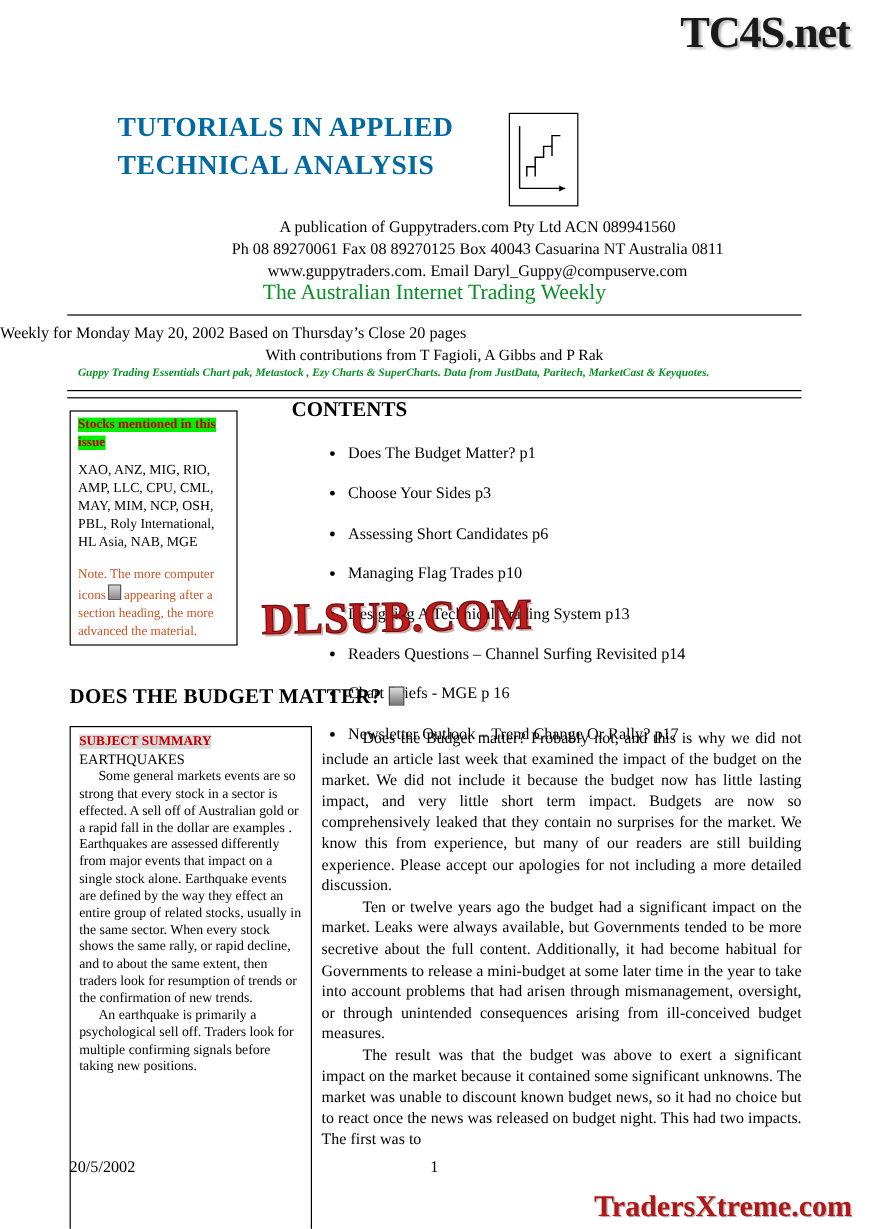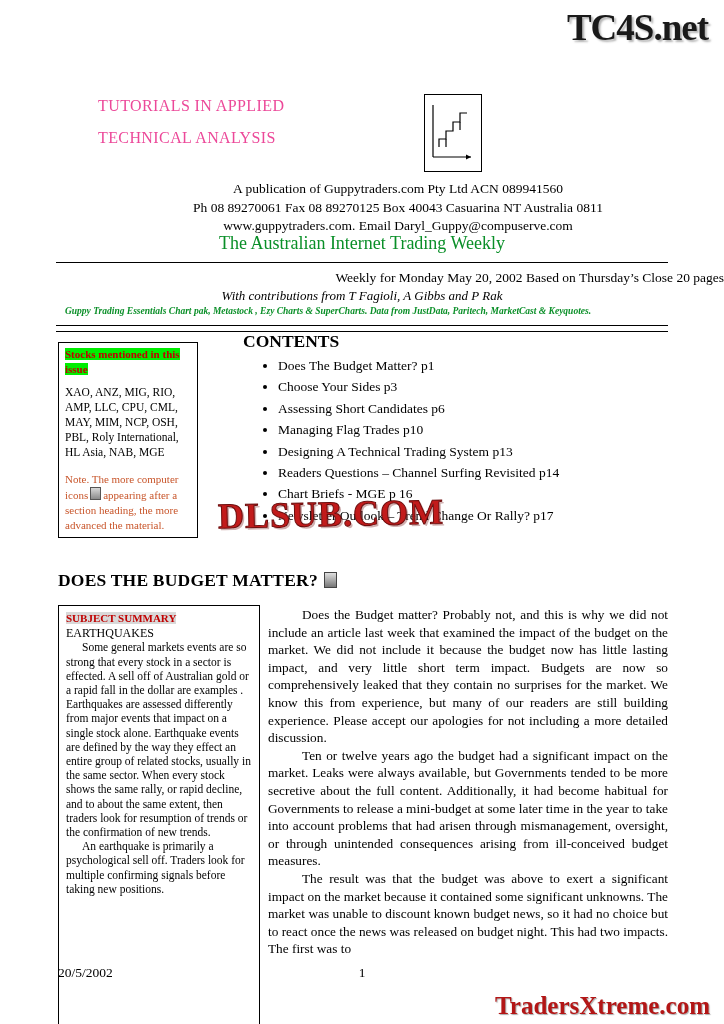--- a/index.html
+++ b/index.html
@@ -54,23 +54,23 @@
   }
 
   
   .masthead {
     position: absolute;
     left: 98px;
     top: 90px;
     width: 420px;
   }
   .masthead .line1, .masthead .line2 {
-    color: #ec4899;
-    font-weight: normal;
-    font-size: 16px;
+    color: #0369a1;
+    font-weight: bold;
+    font-size: 23px;
     letter-spacing: .4px;
     line-height: 32px;
     font-family: "Liberation Serif", serif;
   }
   .chart-box {
     position: absolute;
     left: 424px;
     top: 94px;
     width: 56px;
     height: 76px;
@@ -106,29 +106,28 @@
     border-top: 1px solid #000;
     height: 0;
   }
   .rule.r1 { top: 262px; }
   .rule.r2 { top: 325px; }
   .rule.r3 { top: 331px; }
 
   .weekfor {
     position: absolute;
     left: 0; top: 270px; width: 724px;
-    text-align: right;
+    text-align: left;
     font-size: 13.5px;
   }
   .contrib {
     position: absolute;
     left: 0; top: 288px; width: 724px;
     text-align: center;
     font-size: 13px;
-    font-style: italic;
   }
   .datasrc {
     position: absolute;
     left: 0; top: 306px; width: 656px;
     text-align: center;
     font-size: 9.5px;
     font-style: italic;
     font-weight: bold;
     color: #0a8f28;
   }
@@ -186,21 +185,21 @@
   ul.contents {
     position: absolute;
     left: 258px;
     top: 355px;
     margin: 0;
     padding-left: 20px;
     width: 420px;
     font-size: 13.5px;
     line-height: 21.4px;
   }
-  ul.contents li { margin: 0; padding: 0; }
+  ul.contents li { margin: 12px; padding: 0; }
 
   
   .sec-head {
     position: absolute;
     left: 58px;
     top: 570px;
     font-size: 17.5px;
     font-weight: bold;
     letter-spacing: .2px;
   }

